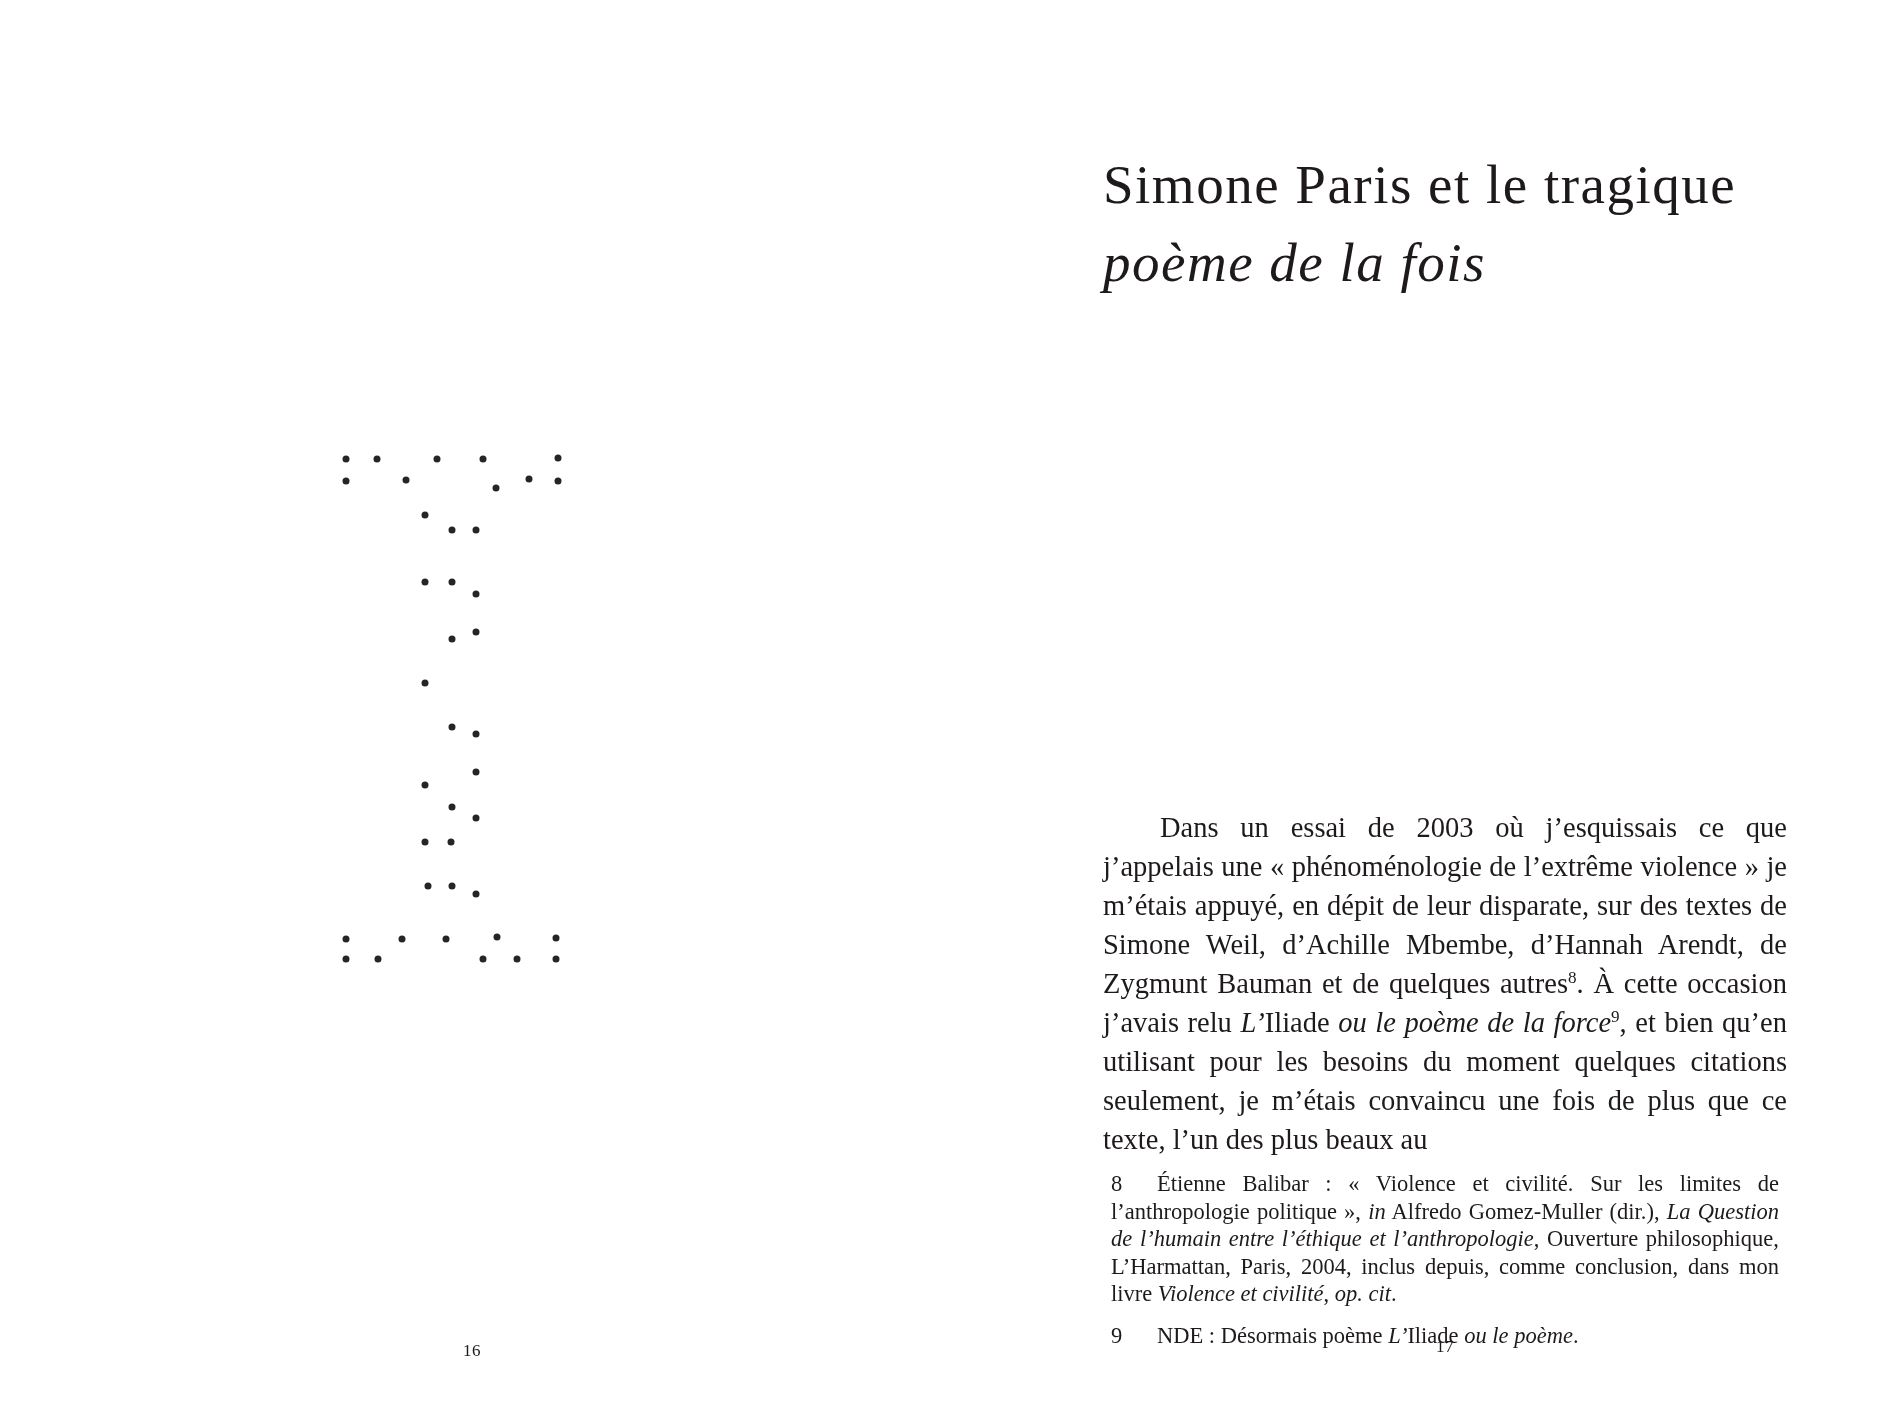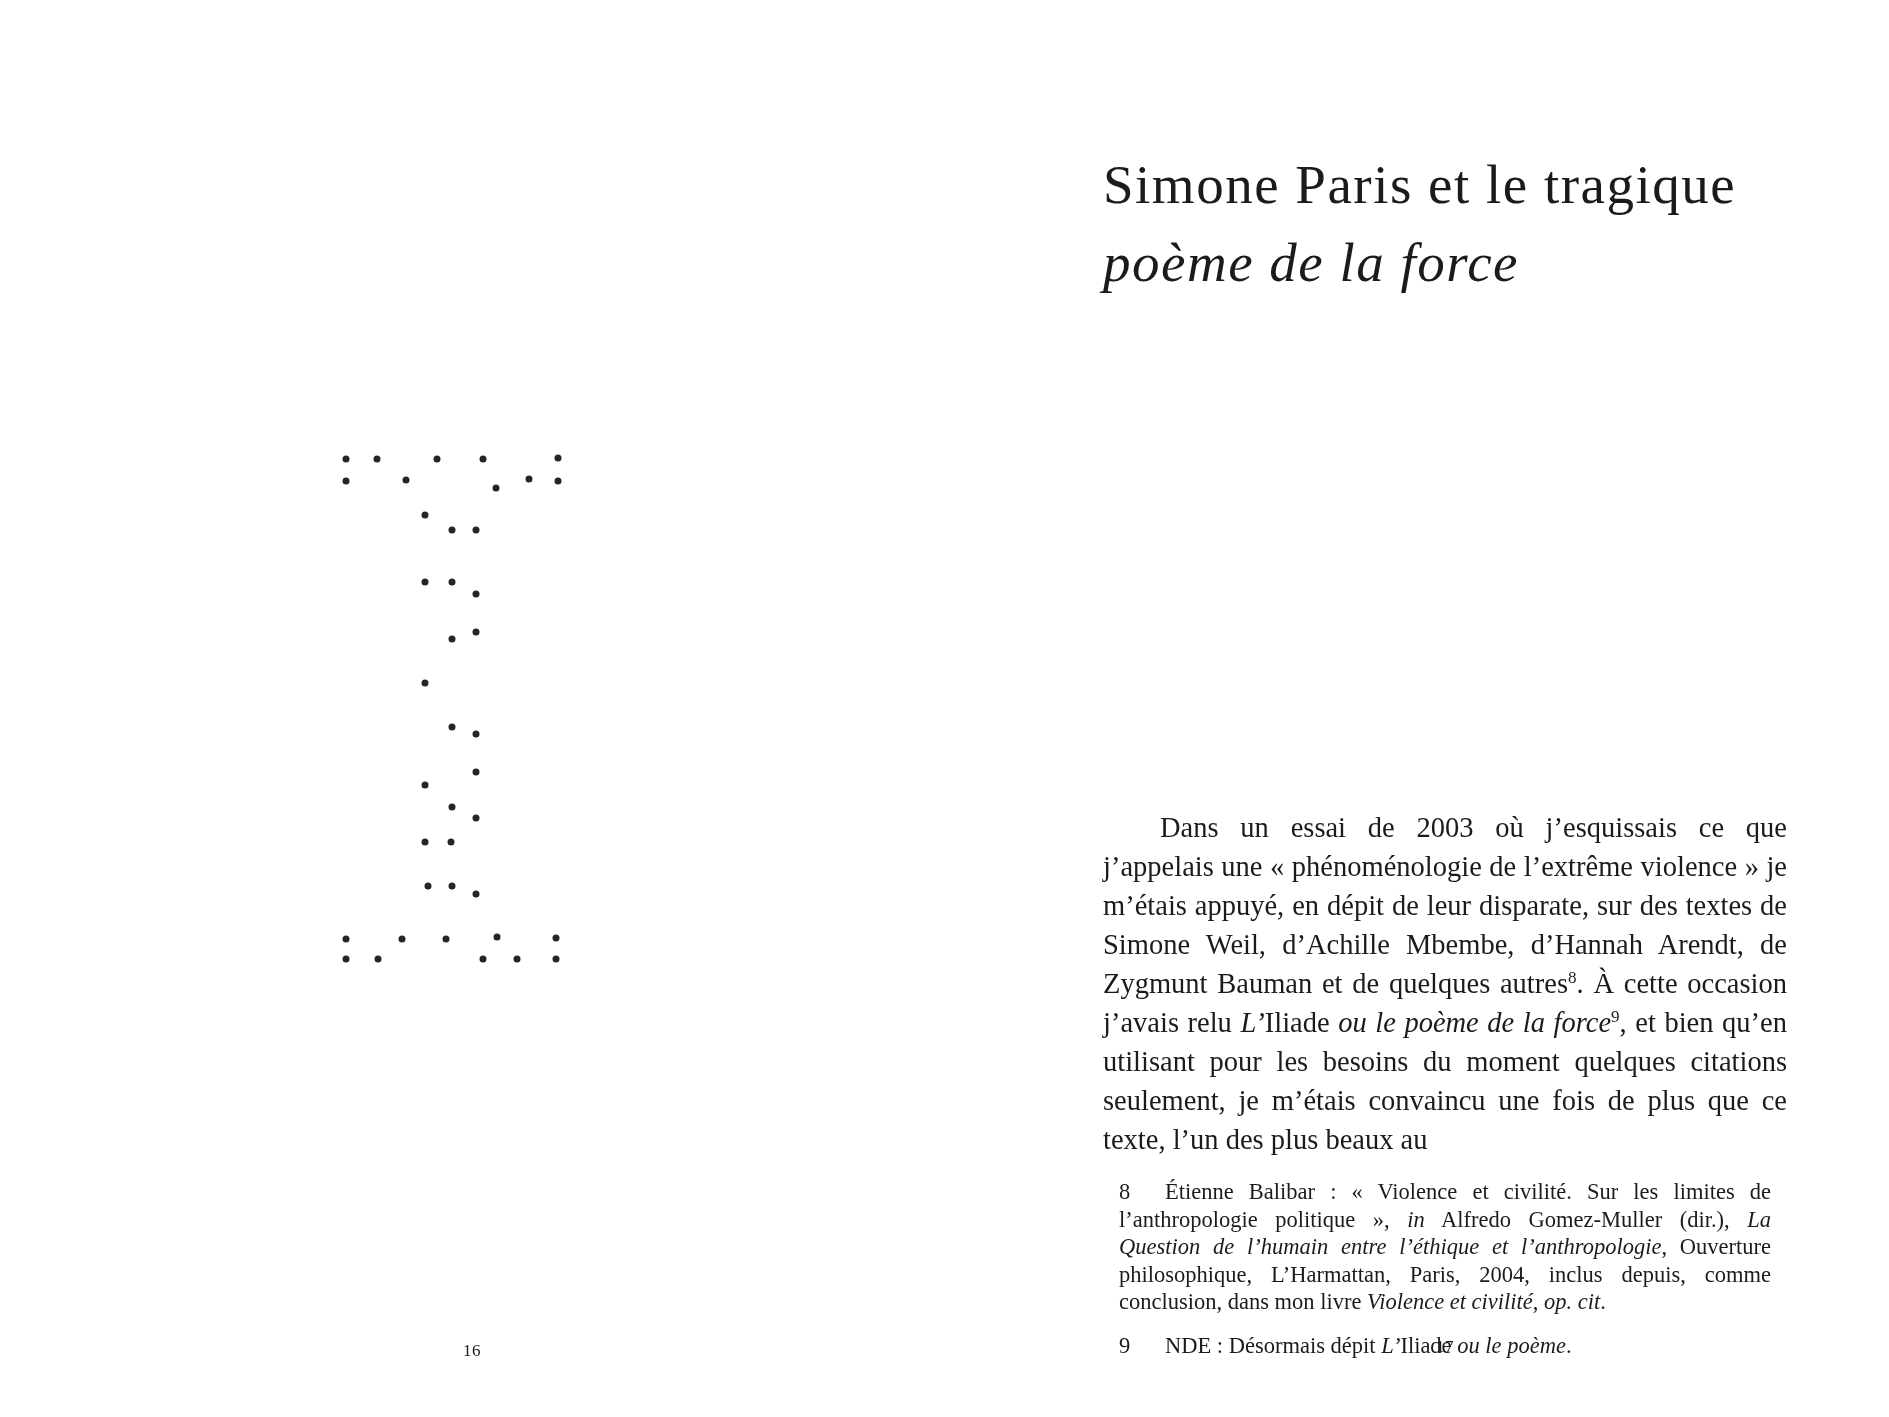--- a/index.html
+++ b/index.html
@@ -28,21 +28,21 @@
   }
   .body-text{
     position:absolute;left:1103px;top:779px;width:684px;
     font-size:28.5px;line-height:39px;text-align:justify;
     text-indent:57px;
   }
   .footnotes{
     position:absolute;left:1103px;top:1162px;width:684px;
     font-size:22.5px;line-height:27.5px;text-align:justify;
   }
-  .footnote{margin:16px;}
+  .footnote{margin:8px;}
   .footnote + .footnote{margin-top:14px;}
   .fn-marker{display:inline-block;width:46px;text-indent:0;}
   .pagenum{position:absolute;font-size:17px;letter-spacing:0.5px;}
   .pagenum-left{left:0;top:1341px;width:944px;text-align:center;}
   .pagenum-right{left:1103px;top:1337px;width:684px;text-align:center;}
 </style>
 </head>
 <body>
 
 <div class="spread">
@@ -87,26 +87,26 @@
       <div class="dot" style="left: 378px; top: 959px; width: 7px; height: 7px; background: rgb(40, 36, 37);"></div>
       <div class="dot" style="left: 483px; top: 959px; width: 7px; height: 7px; background: rgb(40, 36, 37);"></div>
       <div class="dot" style="left: 517px; top: 959px; width: 7px; height: 7px; background: rgb(40, 36, 37);"></div>
       <div class="dot" style="left: 556px; top: 959px; width: 7px; height: 7px; background: rgb(40, 36, 37);"></div>
     </div>
 
   <div class="pagenum pagenum-left">16</div>
 
   <div class="title">
     <div class="title-line"><span>Simone Paris et le tragique</span></div>
-    <div class="title-line"><span class="it">poème de la force</span></div>
+    <div class="title-line"><span class="it">poème de la fois</span></div>
   </div>
 
 
   <p class="body-text"><span>Dans un essai de 2003 où j’esquissais ce que j’appelais une « phénoménologie de l’extrême violence » je m’étais appuyé, en dépit de leur disparate, sur des textes de Simone Weil, d’Achille Mbembe, d’Hannah Arendt, de Zygmunt Bauman et de quelques autres</span><span class="sup">8</span><span>. À cette occasion j’avais relu </span><span class="it">L’</span><span>Iliade </span><span class="it">ou le poème de la force</span><span class="sup">9</span><span>, et bien qu’en utilisant pour les besoins du moment quelques citations seulement, je m’étais convaincu une fois de plus que ce texte, l’un des plus beaux au</span></p>
 
   <div class="footnotes">
     <p class="footnote"><span class="fn-marker">8</span><span><span>Étienne Balibar : « Violence et civilité. Sur les limites de l’anthropologie politique », </span><span class="it">in</span><span> Alfredo Gomez-Muller (dir.), </span><span class="it">La Question de l’humain entre l’éthique et l’anthropologie</span><span>, Ouverture philosophique, L’Harmattan, Paris, 2004, inclus depuis, comme conclusion, dans mon livre </span><span class="it">Violence et civilité</span><span>, </span><span class="it">op. cit</span><span>.</span></span></p>
-    <p class="footnote"><span class="fn-marker">9</span><span><span>NDE : Désormais dépit </span><span class="it">L’</span><span>Iliade </span><span class="it">ou le poème</span><span>.</span></span></p>
+    <p class="footnote"><span class="fn-marker">9</span><span><span>NDE : Désormais poème </span><span class="it">L’</span><span>Iliade </span><span class="it">ou le poème</span><span>.</span></span></p>
   </div>
 
   <div class="pagenum pagenum-right">17</div>
 
 </div>
 
 </body></html>

